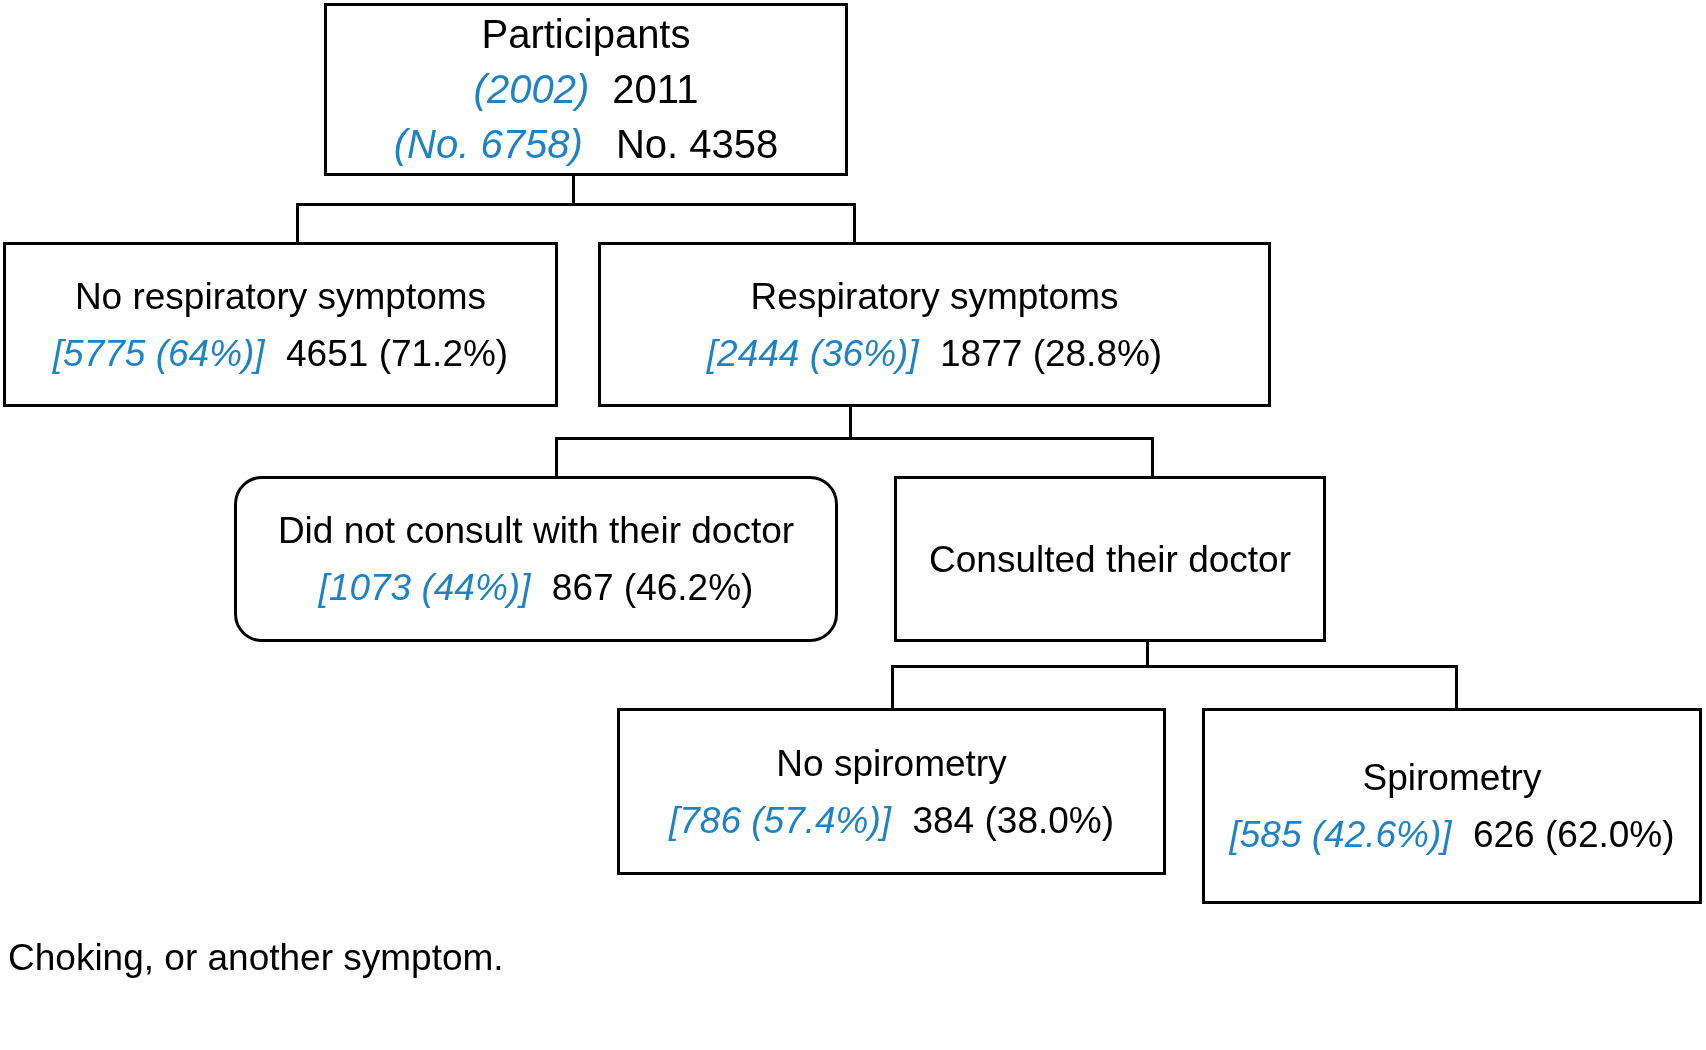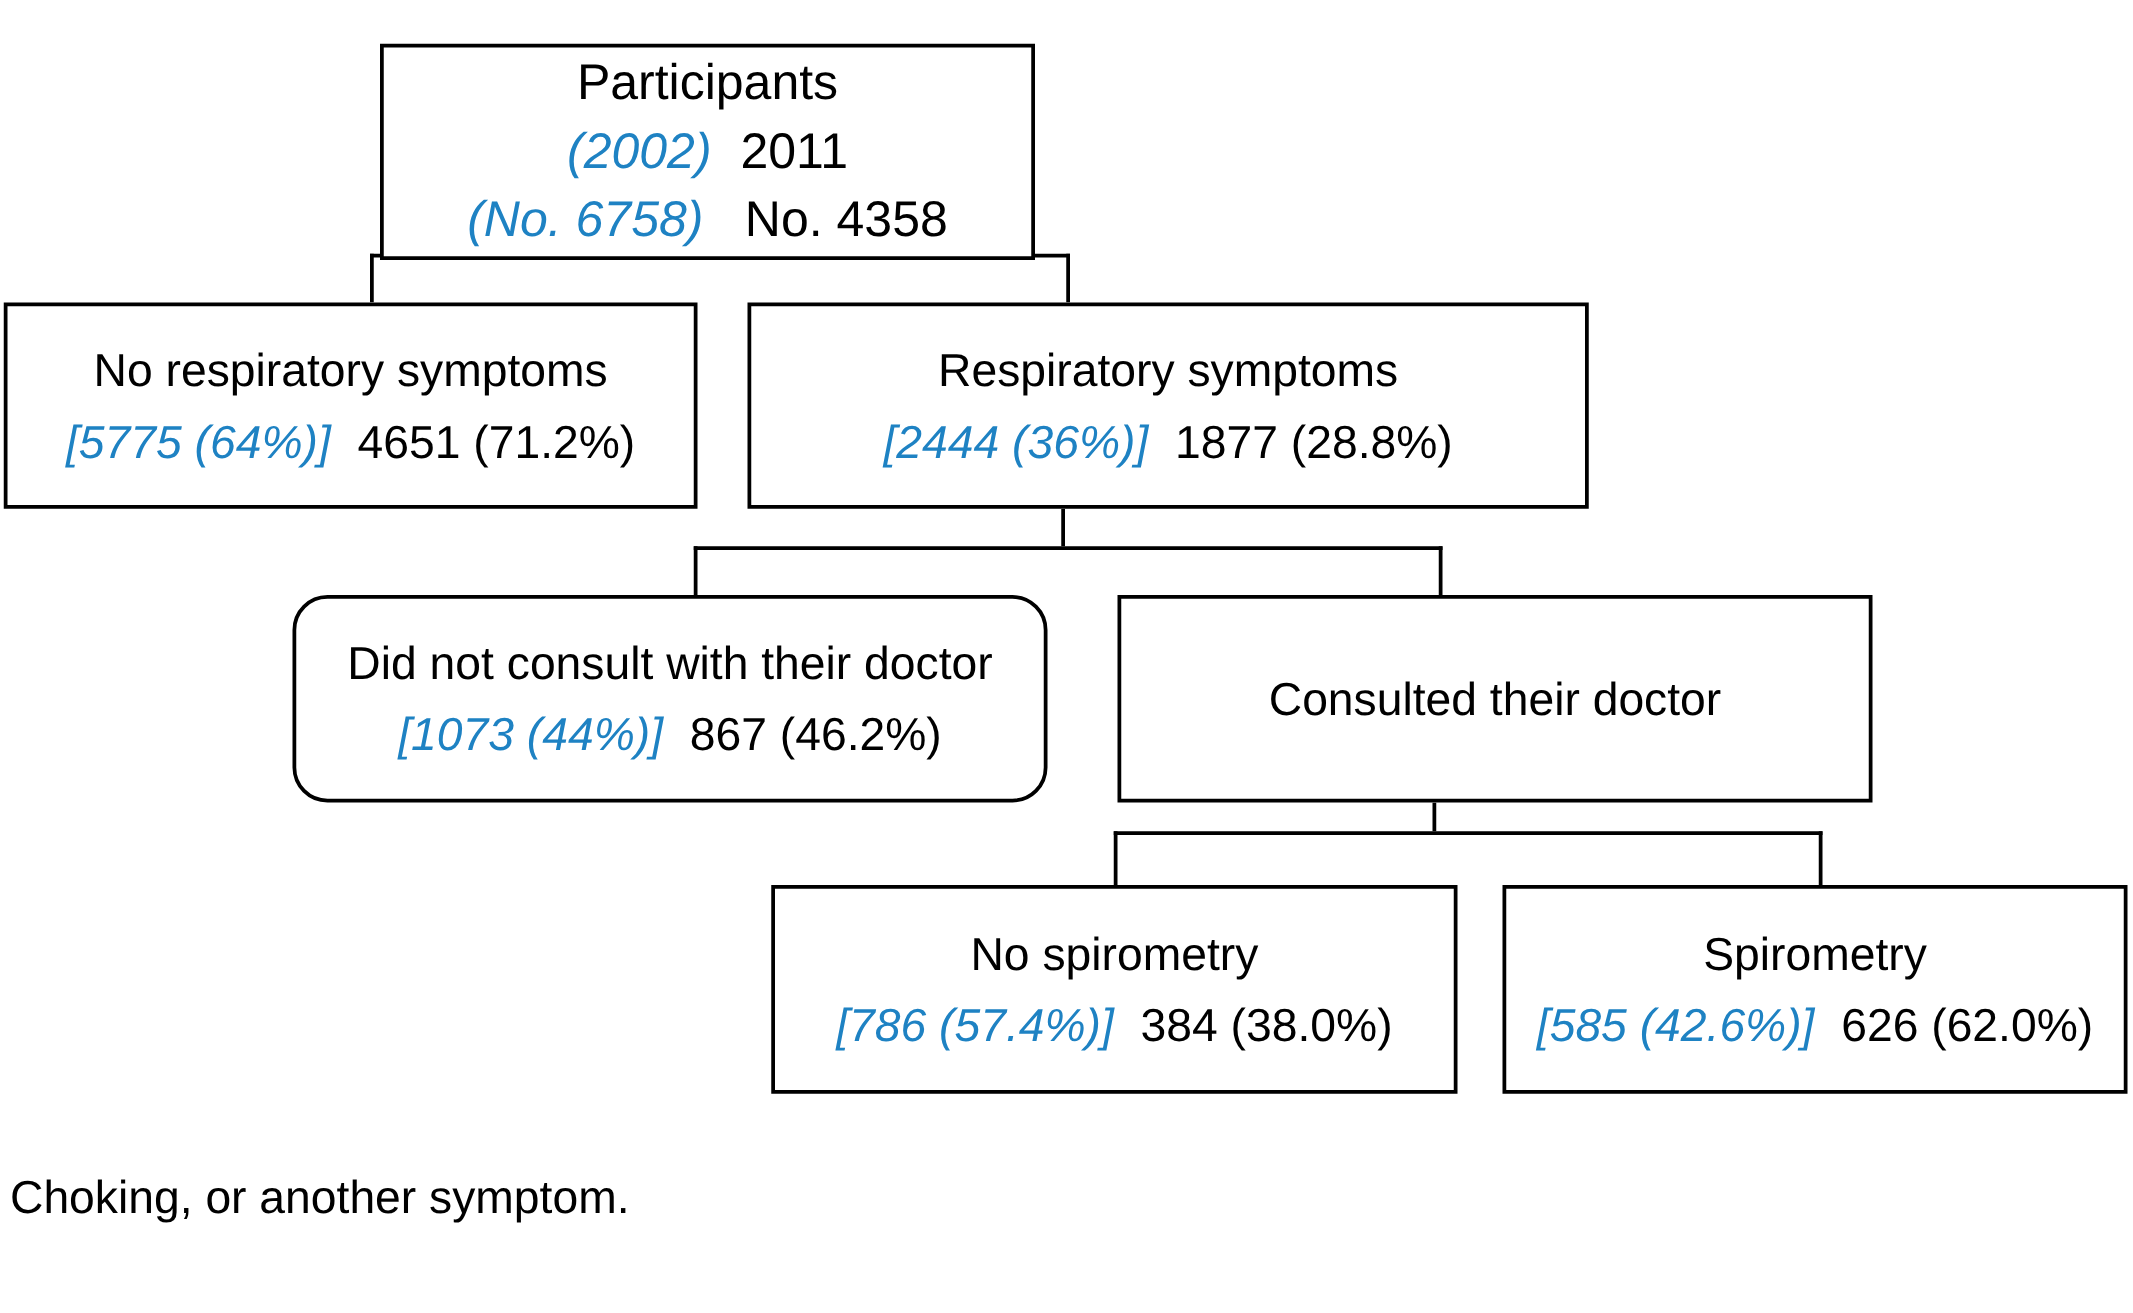--- a/index.html
+++ b/index.html
@@ -22,28 +22,28 @@
     background: #ffffff;
     display: flex;
     flex-direction: column;
     justify-content: center;
     align-items: center;
     text-align: center;
     z-index: 2;
     font-size: 37px;
   }
   .node .line { line-height: 57px; white-space: nowrap; }
-  #n-participants { left: 304px; top: 3px;   width: 524px; height: 173px; font-size: 40px; margin-top: 32px; }
+  #n-participants { left: 324px; top: 3px;   width: 524px; height: 173px; font-size: 40px; }
   #n-participants .line { line-height: 55px; }
   #n-no-respiratory   { left: 3px;    top: 242px; width: 555px; height: 165px; }
   #n-respiratory      { left: 598px;  top: 242px; width: 673px; height: 165px; }
   #n-did-not-consult  { left: 234px;  top: 476px; width: 604px; height: 166px; border-radius: 28px; }
-  #n-consulted        { left: 894px;  top: 476px; width: 604px; height: 166px; }
+  #n-consulted        { left: 894px;  top: 476px; width: 432px; height: 166px; }
   #n-no-spirometry    { left: 617px;  top: 708px; width: 549px; height: 167px; }
-  #n-spirometry       { left: 1202px; top: 708px; width: 500px; height: 167px; }
+  #n-spirometry       { left: 1202px; top: 708px; width: 500px; height: 196px; }
 
   .blue { color: #1e82c3; font-style: italic; }
   .ital { }
   .v-gap { margin-left: 0.30em; }
   .v-gap-lg { margin-left: 0.55em; }
 
   
   #c1-stub  { left: 572px;  top: 176px; width: 3px;   height: 27px; }
   #c1-h     { left: 296px;  top: 203px; width: 560px; height: 3px;  }
   #c1-dl    { left: 296px;  top: 203px; width: 3px;   height: 39px; }

